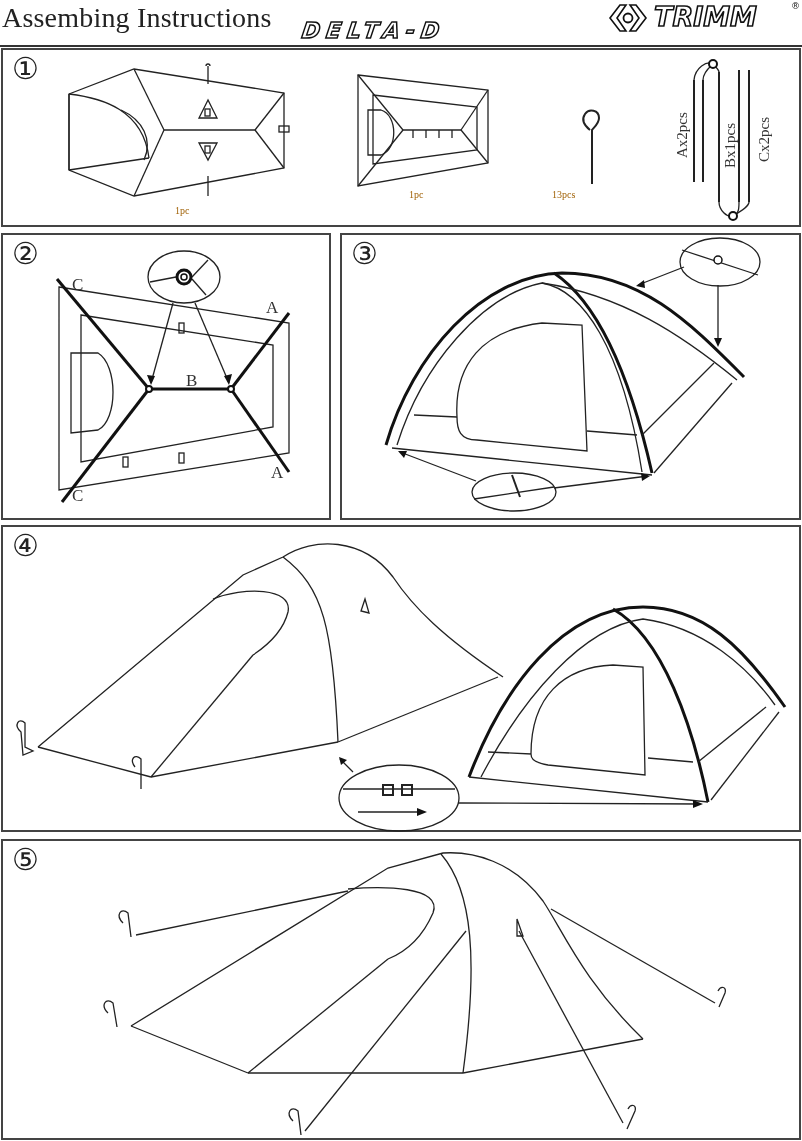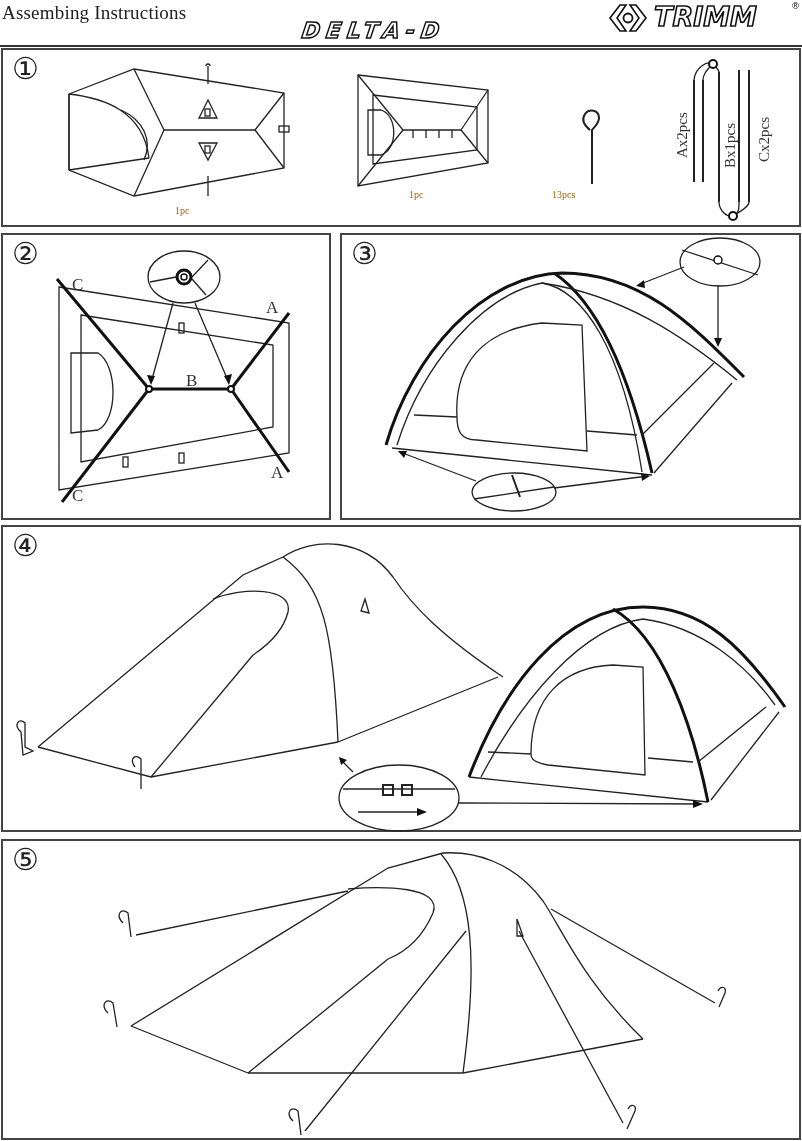--- a/index.html
+++ b/index.html
@@ -1,18 +1,18 @@
 <!DOCTYPE html>
 <html><head>
 <meta charset="utf-8">
 <style>
   html, body { margin:0; padding:0; background:#fff; }
   body { width:802px; height:1141px; position:relative; overflow:hidden; font-family:"Liberation Serif", serif; color:#222; }
   .abs { position:absolute; }
-  .header-title { left:2px; top:2px; font-size:19px; font-family:"Liberation Serif", serif; color:#222; letter-spacing:0.2px; }
+  .header-title { left:2px; top:2px; font-size:28px; font-family:"Liberation Serif", serif; color:#222; letter-spacing:0.2px; }
   .model-name { left:302px; top:18px; font-family:"DejaVu Sans", sans-serif; font-style:italic; font-weight:bold; font-size:22px; letter-spacing:6px; color:#fff; -webkit-text-stroke:1.5px #111; transform:skewX(-8deg); }
   .logo { left:606px; top:1px; width:194px; height:34px;text-align:right; }
   .logo-text { position:absolute; left:48px; top:0px; font-family:"DejaVu Sans", sans-serif; font-style:italic; font-weight:bold; font-size:27px; color:#fff; -webkit-text-stroke:1.6px #111; letter-spacing:0px; }
   .logo-reg { position:absolute; right:0; top:0; font-size:9px; font-family:"DejaVu Sans", sans-serif; }
   .rule { left:0; top:45px; width:802px; height:2px; background:#333; }
   .panel { border:2px solid #444; box-sizing:border-box; background:#fff; }
   .step-num { position:absolute; width:24px; height:24px; border:1.4px solid #333; border-radius:50%; font-size:20px; line-height:24px; text-align:center; font-family:"Liberation Serif", serif; color:#222; }
   .caption { position:absolute; font-size:10px; font-family:"Liberation Serif", serif; color:#a16207; }
   svg { position:absolute; left:0; top:0; overflow:visible; }
   svg .l { stroke:#222; stroke-width:1.3; fill:none; }

